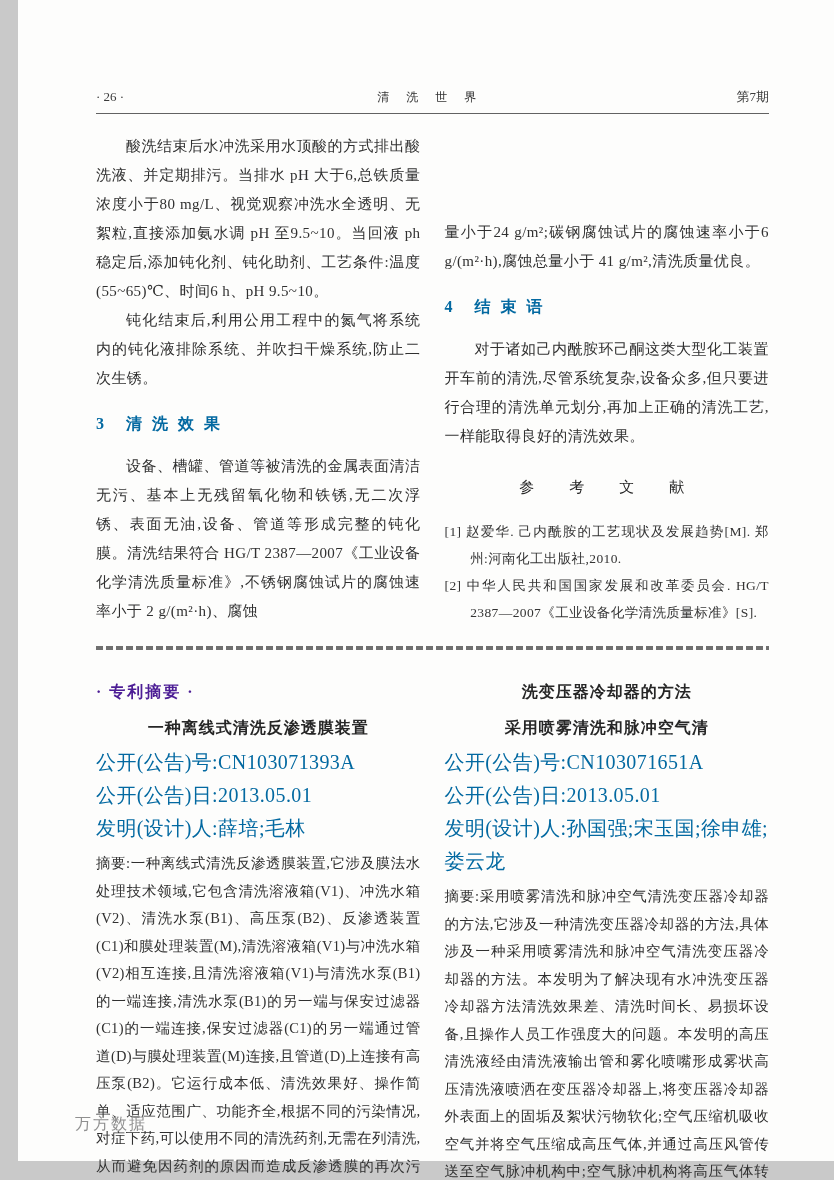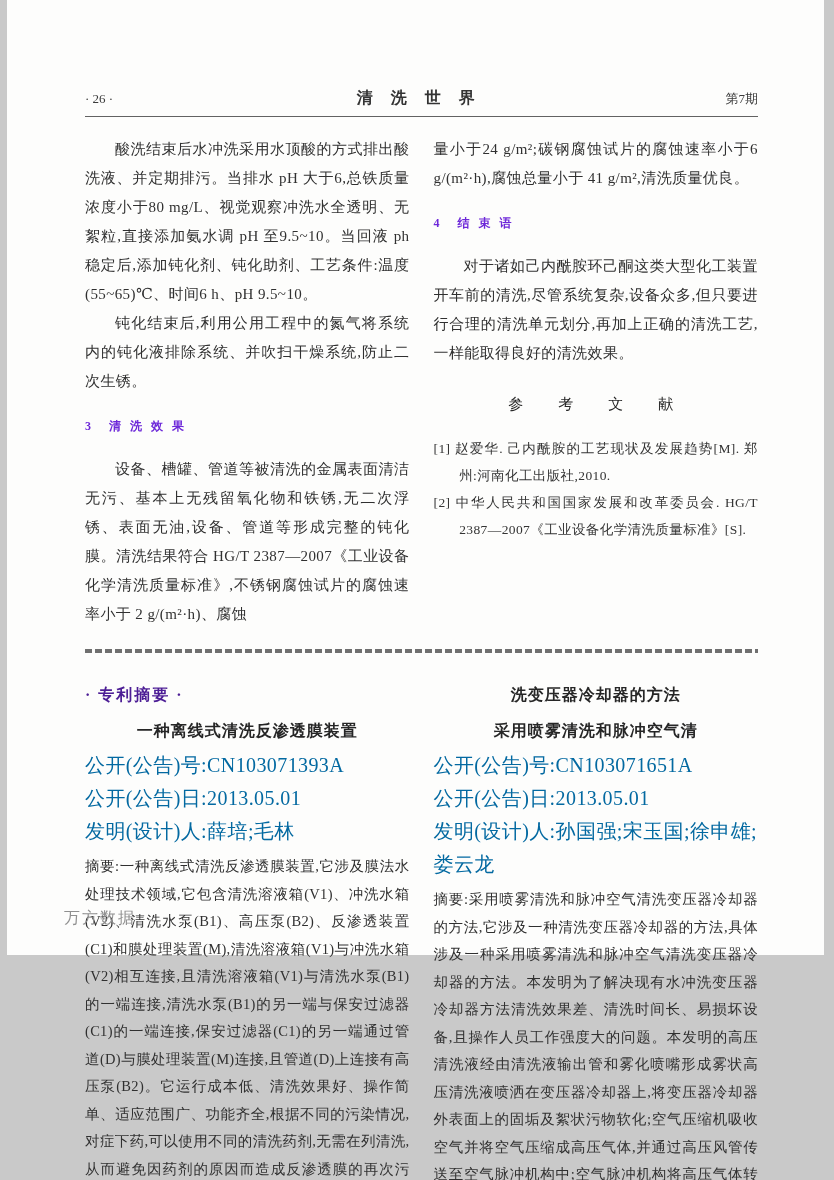--- a/index.html
+++ b/index.html
@@ -3,37 +3,37 @@
 <meta charset="utf-8">
 <style>
   html,body{margin:0;padding:0;}
   body{
     width:834px;height:1180px;overflow:hidden;
     background:#c9c9c9;
     font-family:"Liberation Serif","DejaVu Serif",serif;
     position:relative;
   }
   .page{
-    position:absolute;left:7px;top:0;
-    width:817px;height:955px;
+    position:absolute;left:18px;top:0;
+    width:817px;height:1161px;
     background:#fdfdfc;
     color:#2e2e2e;
   }
   .content{padding:88px 66px 0 78px;}
   
   .pg-header{display:flex;justify-content:space-between;align-items:baseline;
     font-size:13px;color:#3a3a3a;}
-  .pg-header .journal{font-size:16px;letter-spacing:7px;font-weight:bold;color:#333;text-align:right;}
+  .pg-header .journal{font-size:12px;letter-spacing:7px;font-weight:normal;color:#333;text-align:right;}
   .header-rule{margin-top:7px;border-bottom:1.6px solid #474747;opacity:.85;}
   
-  .cols{display:flex;gap:24px;margin-top:18px;}
+  .cols{display:flex;gap:24px;margin-top:18px;align-items:flex-end;}
   .col{flex:1;min-width:0;font-size:15px;line-height:29px;text-align:justify;color:#303030;letter-spacing:.4px;}
   .col p{margin:0;}
   .p-indent{text-indent:2em;}
-  .sec-head{font-weight:bold;font-size:12px;letter-spacing:3px;color:#6d28d9;margin:16px 0 14px 0;}
+  .sec-head{font-weight:bold;font-size:16px;letter-spacing:3px;color:#0369a1;margin:16px 0 14px 0;}
   .refs-title{font-weight:normal;font-size:15px;letter-spacing:10px;text-align:center;margin:22px 0 16px 0;color:#262626;}
   .ref-item{font-size:13.5px;line-height:27px;padding-left:1.9em;text-indent:-1.9em;margin:0;text-align:justify;color:#343434;font-family:Liberation Serif, serif;}
   
   .patent-divider{
     margin-top:20px;height:4px;
     background:repeating-linear-gradient(90deg,#4c4c4c 0 7px,rgba(0,0,0,0) 7px 10px);
     opacity:.8;
   }
   
   .patents{display:flex;gap:24px;margin-top:24px;}

